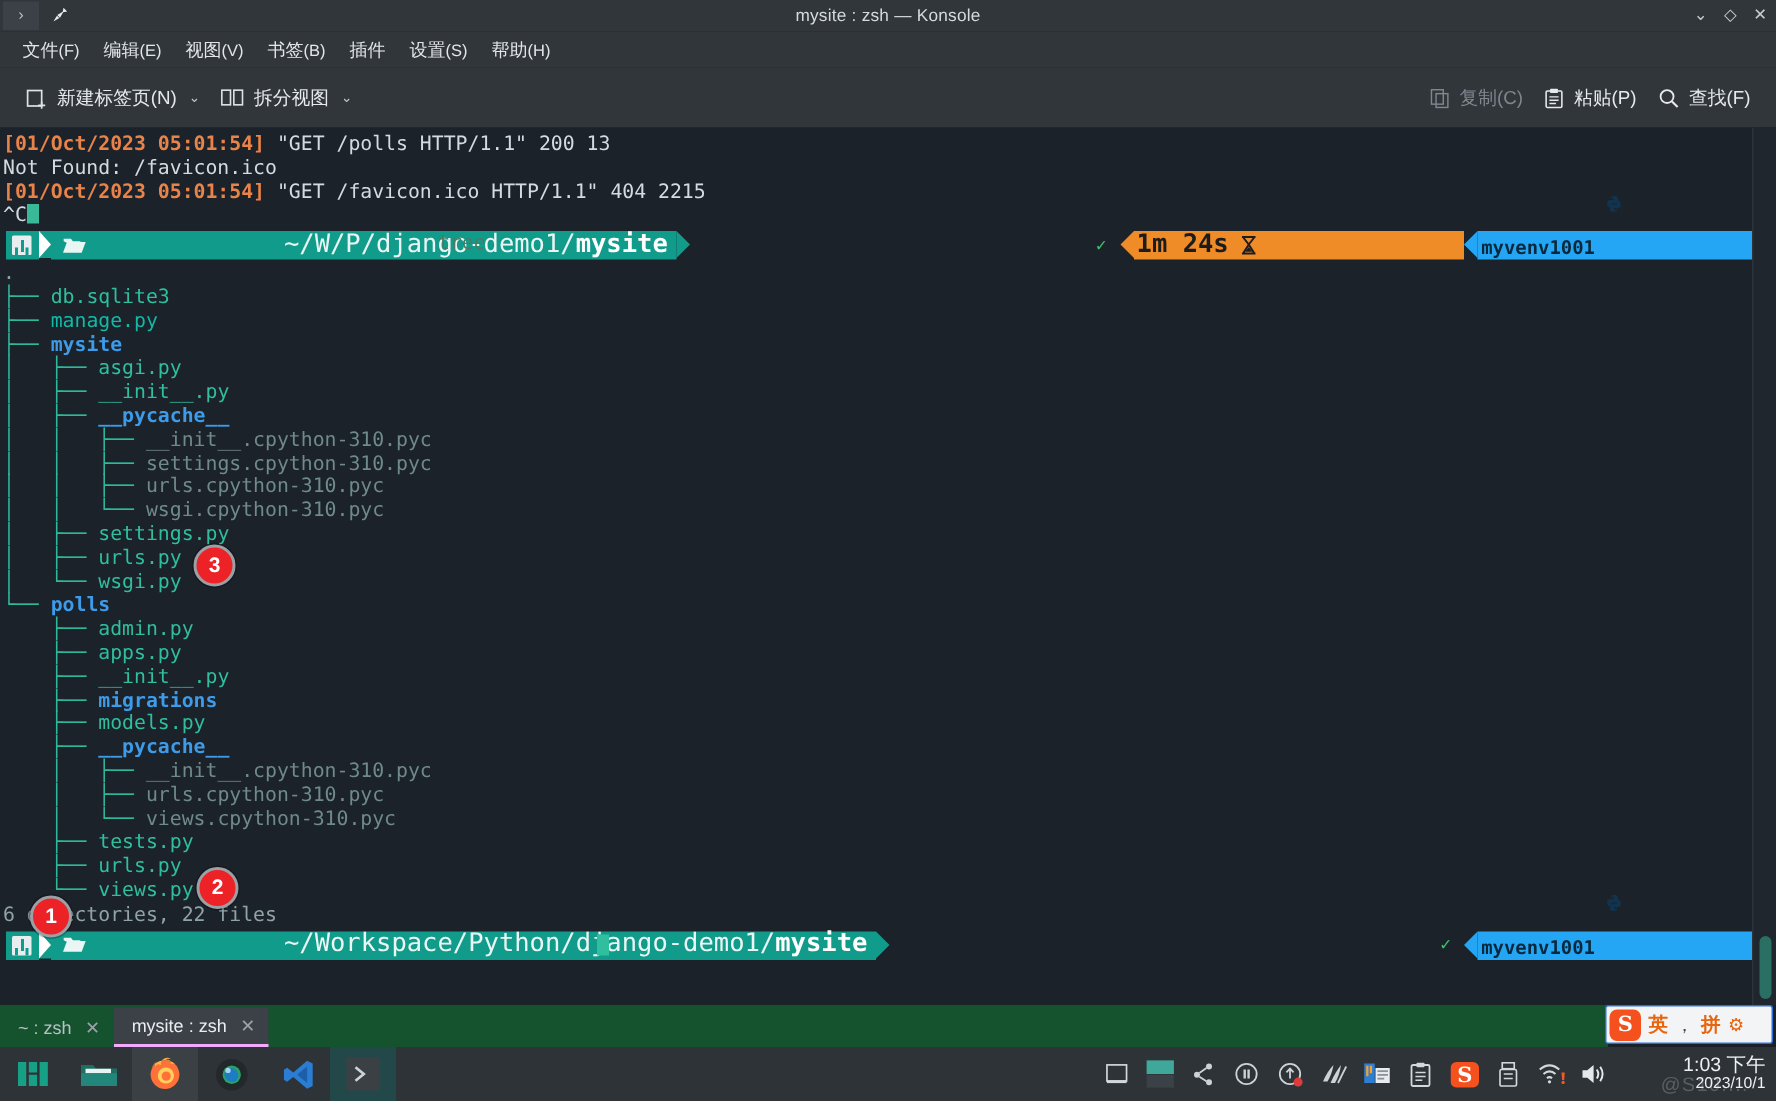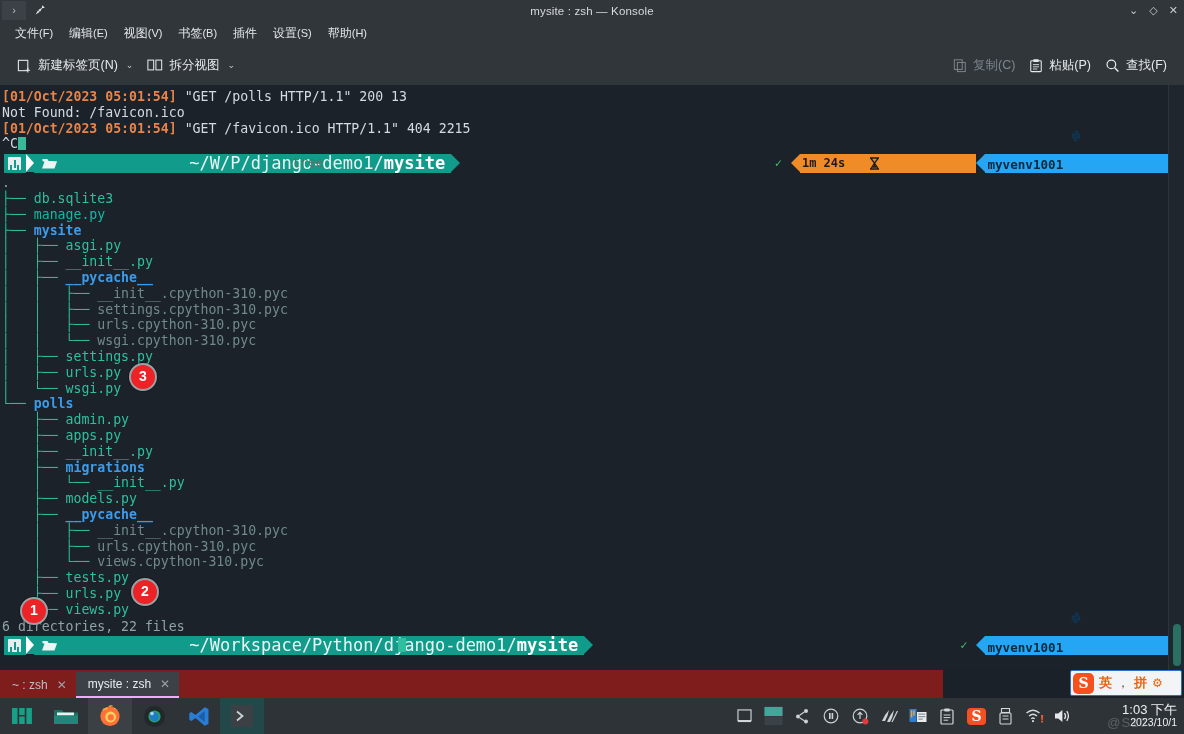--- a/index.html
+++ b/index.html
@@ -111,23 +111,23 @@
     position: absolute; left: 290px; top: 1px; color: #4e7a63; font-size: 13.2px;
     font-family: "DejaVu Sans Mono", monospace;
   }
   .pr-right { position: absolute; right: 14px; top: 0; display: flex; align-items: stretch; height: 19px; }
   .pr-check { color: #3bc46a; font-size: 12px; display: flex; align-items: center; padding-right: 9px; }
   .seg-arrow-l-orange {
     width: 0; height: 0; border-top: 9.5px solid transparent;
     border-bottom: 9.5px solid transparent; border-right: 9px solid #f08c28;
   }
   .seg-orange {
-    background: #f08c28; color: #1c1c1c; display: flex; align-items: center; gap: 24px;
+    background: #f08c28; color: #1c1c1c; display: flex; align-items: center; gap: 8px;
     padding: 0 6px 0 2px; font-family: "DejaVu Sans Mono", monospace;
-    font-size: 12px; font-weight: bold;
+    font-size: 17px; font-weight: bold;
   }
   .seg-arrow-l-blue {
     width: 0; height: 0; border-top: 9.5px solid transparent;
     border-bottom: 9.5px solid transparent; border-right: 9px solid #25a6f5;
   }
   .seg-blue {
     background: #25a6f5; color: #08293d; display: flex; align-items: flex-end; gap: 7px;
     padding: 0 7px 0 2px; font-family: "DejaVu Sans Mono", monospace;
     font-size: 12.6px; font-weight: bold;
   }
@@ -157,22 +157,22 @@
     position: absolute; right: 0; top: 85px; width: 16px; height: 585px;
     background: #1f262d; border-left: 1px solid #2b333b;
   }
   .scroll-thumb {
     position: absolute; left: 4px; width: 8px; height: 42px; bottom: 4px;
     background: #2a6f63; border-radius: 4px;
   }
 
   
   .tabbar {
-    position: absolute; left: 0; top: 670px; width: 943px; height: 28px;
-    background: #7f1d1d; display: flex; align-items: flex-end;
+    position: absolute; left: 0; top: 670px; width: 1072px; height: 28px;
+    background: #14532d; display: flex; align-items: flex-end;
   }
   .tab {
     display: flex; align-items: center; gap: 9px; height: 26px;
     padding: 0 9px 0 12px; font-size: 12px; color: #b9c0c6;
   }
   .tab.active { background: #3b4147; color: #e9edf0; border-bottom: 2px solid #f0abfc; margin-top: 13px; }
   .tab .x { color: #9aa2a8; font-size: 12px; }
 
   
   .taskbar {
@@ -369,21 +369,20 @@
         <div class="ln"><span class="c-teal">│   │   ├── </span><span class="c-pyc">urls.cpython-310.pyc</span></div>
         <div class="ln"><span class="c-teal">│   │   └── </span><span class="c-pyc">wsgi.cpython-310.pyc</span></div>
         <div class="ln"><span class="c-teal">│   ├── </span><span class="c-file">settings.py</span></div>
         <div class="ln"><span class="c-teal">│   ├── </span><span class="c-file">urls.py</span></div>
         <div class="ln"><span class="c-teal">│   └── </span><span class="c-file">wsgi.py</span></div>
         <div class="ln"><span class="c-teal">└── </span><span class="c-dir">polls</span></div>
         <div class="ln"><span class="c-teal">    ├── </span><span class="c-file">admin.py</span></div>
         <div class="ln"><span class="c-teal">    ├── </span><span class="c-file">apps.py</span></div>
         <div class="ln"><span class="c-teal">    ├── </span><span class="c-file">__init__.py</span></div>
         <div class="ln"><span class="c-teal">    ├── </span><span class="c-dir">migrations</span></div>
-        <div class="ln"><span class="c-teal">    │   └── </span><span class="c-file">__init__.py</span></div>
         <div class="ln"><span class="c-teal">    ├── </span><span class="c-file">models.py</span></div>
         <div class="ln"><span class="c-teal">    ├── </span><span class="c-dir">__pycache__</span></div>
         <div class="ln"><span class="c-teal">    │   ├── </span><span class="c-pyc">__init__.cpython-310.pyc</span></div>
         <div class="ln"><span class="c-teal">    │   ├── </span><span class="c-pyc">urls.cpython-310.pyc</span></div>
         <div class="ln"><span class="c-teal">    │   └── </span><span class="c-pyc">views.cpython-310.pyc</span></div>
         <div class="ln"><span class="c-teal">    ├── </span><span class="c-file">tests.py</span></div>
         <div class="ln"><span class="c-teal">    ├── </span><span class="c-file">urls.py</span></div>
         <div class="ln"><span class="c-teal">    └── </span><span class="c-file">views.py</span></div>
       </div>
 

